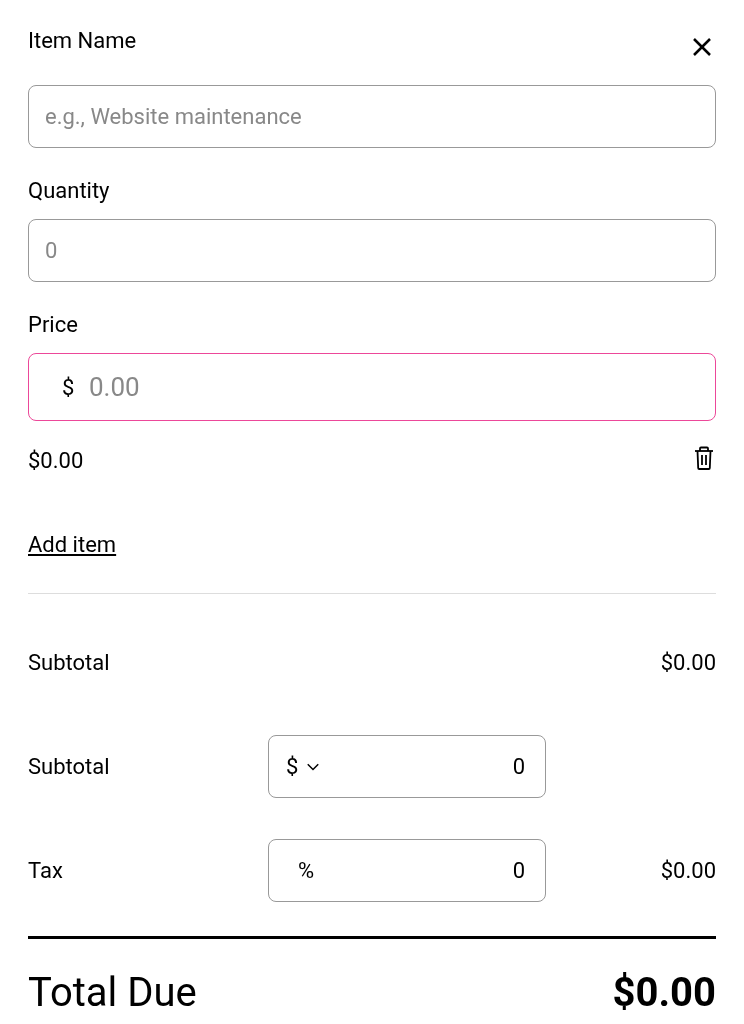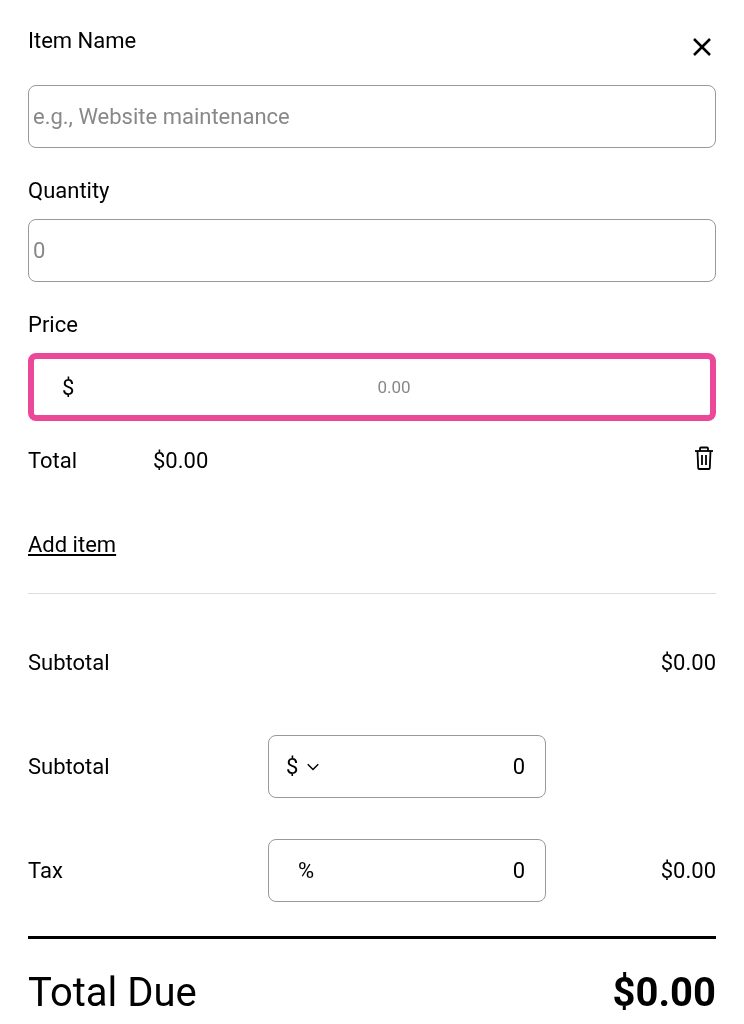--- a/index.html
+++ b/index.html
@@ -35,21 +35,21 @@
     width: 24px;
     height: 24px;
     stroke: #000;
     stroke-width: 2.5;
   }
   .text-input {
     width: 100%;
     border: 1px solid #999;
     border-radius: 8px;
     font-size: 22px;
-    padding: 18px 4px;
+    padding: 18px 16px;
     color: #4d7c0f;
     outline: none;
     margin-bottom: 30px;
   }
   .text-input::placeholder {
     color: #888;
   }
   .price-wrap {
     position: relative;
     margin-bottom: 24px;
@@ -57,25 +57,25 @@
   .price-prefix {
     position: absolute;
     left: 34px;
     top: 50%;
     transform: translateY(-50%);
     font-size: 22px;
     color: #000;
   }
   .price-input {
     width: 100%;
-    border: 6px solid #ec4899;
+    border: 1px solid #ec4899;
     border-radius: 8px;
-    font-size: 17px;
+    font-size: 26px;
     padding: 18px 16px 18px 60px;
-    text-align: center;
+    text-align: left;
     color: #000;
     outline: none;
   }
   .price-input::placeholder {
     color: #888;
   }
   .total-row {
     display: flex;
     align-items: center;
     margin-bottom: 28px;
@@ -212,21 +212,20 @@
 
 
 <div class="field-label">Price</div>
 <div class="price-wrap">
   <span class="price-prefix">$</span>
   <input type="text" class="price-input" placeholder="0.00" style="">
 </div>
 
 
 <div class="total-row">
-  <div class="total-label">Total</div>
   <div class="total-value">$0.00</div>
   <div class="trash-btn">
     <svg viewBox="0 0 24 26">
       <line x1="3" y1="6" x2="21" y2="6"></line>
       <path d="M8 6 V3.5 a1 1 0 0 1 1 -1 h6 a1 1 0 0 1 1 1 V6"></path>
       <path d="M5.5 6 L6.2 23 a1 1 0 0 0 1 1 h9.6 a1 1 0 0 0 1 -1 L18.5 6"></path>
       <line x1="10" y1="10" x2="10" y2="20"></line>
       <line x1="14" y1="10" x2="14" y2="20"></line>
     </svg>
   </div>

